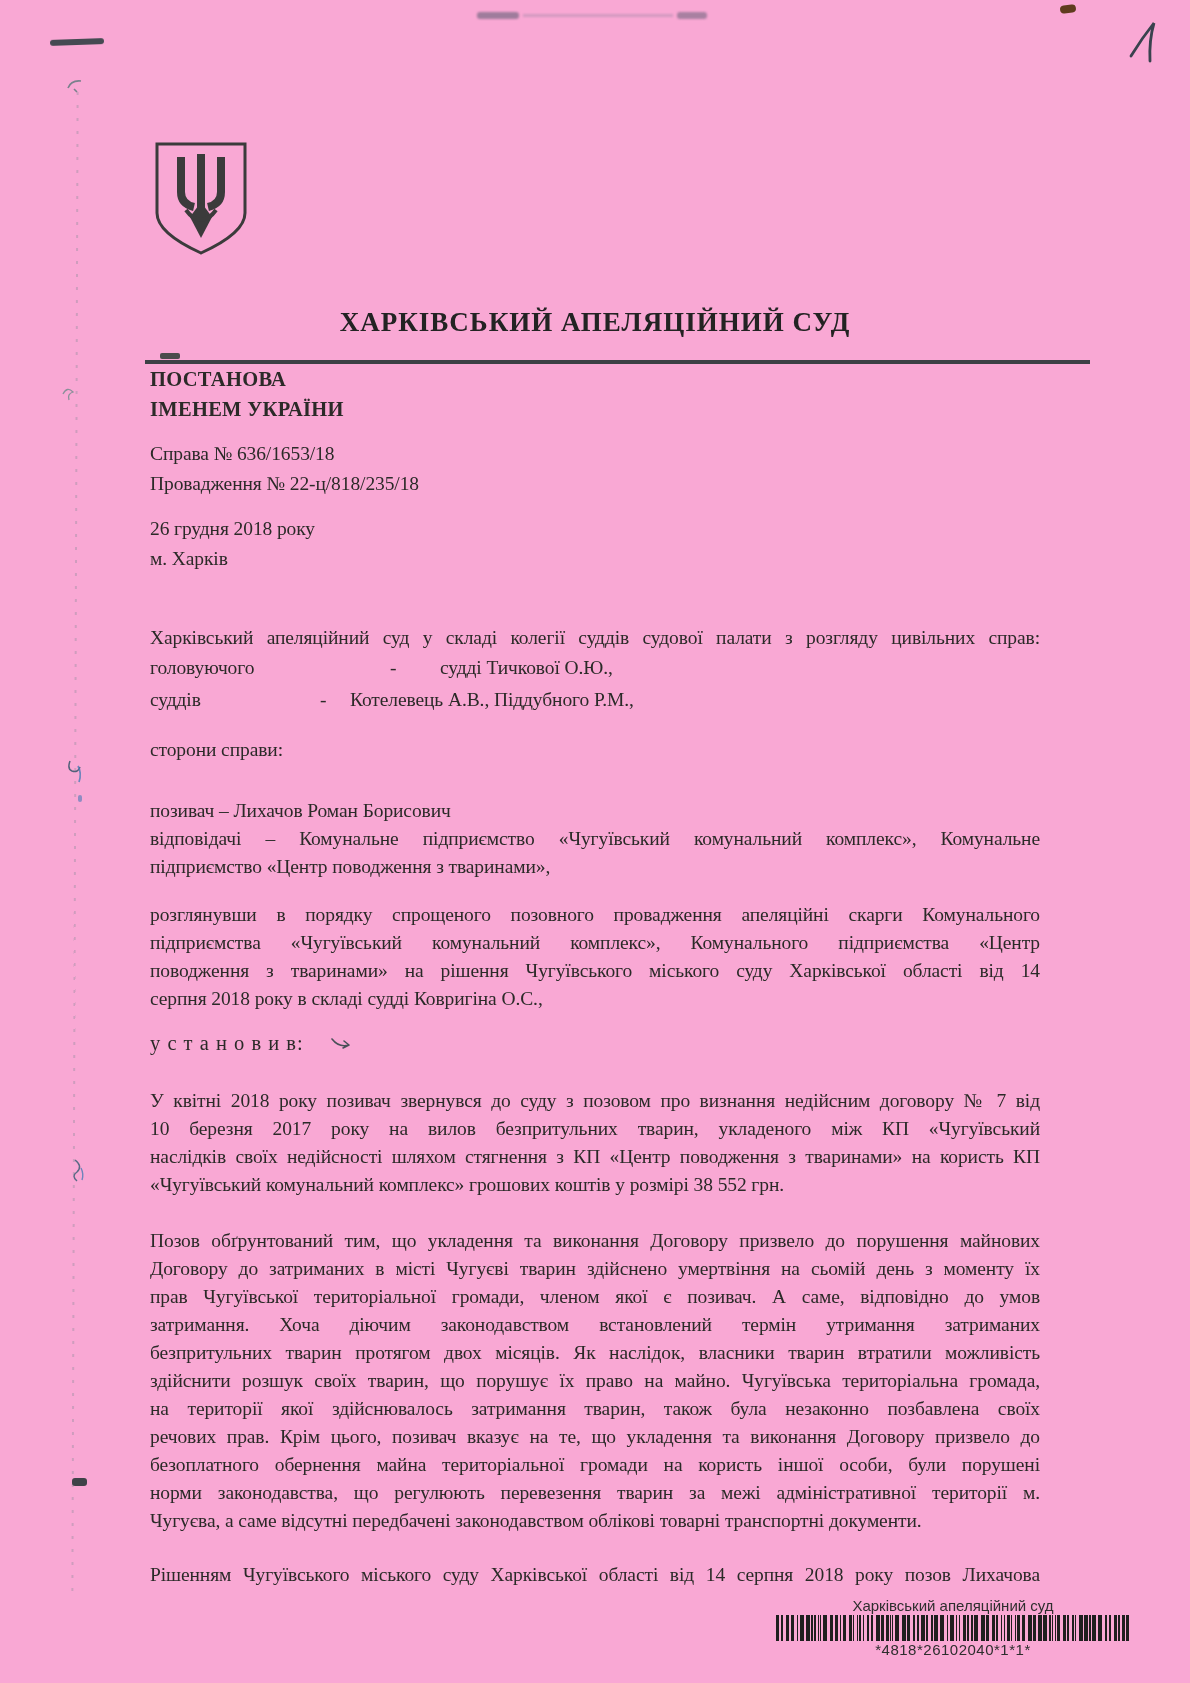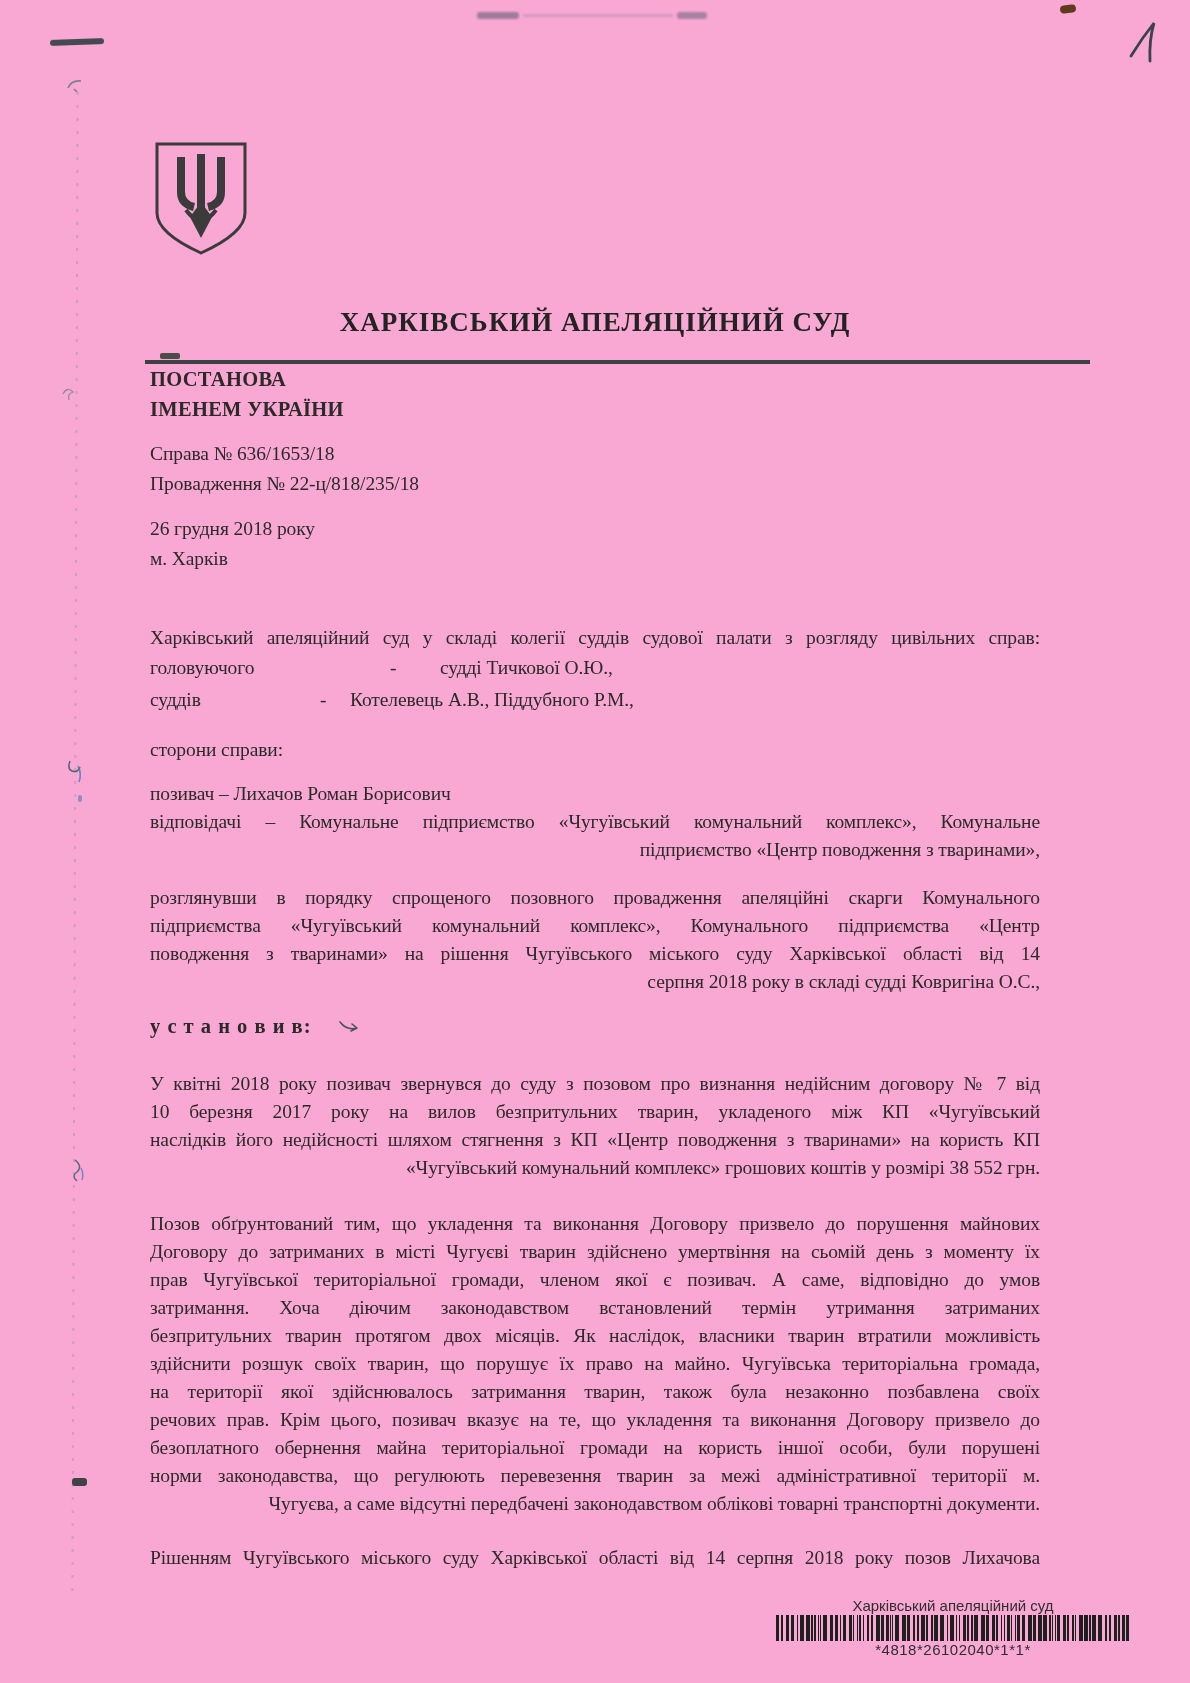--- a/index.html
+++ b/index.html
@@ -14,28 +14,28 @@
   .doc-title{ font-weight:bold; font-size:20.5px; line-height:30px; letter-spacing:0.3px;}
   .case-block{ margin-top:15px; line-height:30px; }
   .date-block{ margin-top:15px; line-height:30px; }
   .panel-intro{ margin-top:50px; }
   .panel-line{ line-height:32px; }
   .panel-line .lab1{ display:inline-block; width:240px; }
   .panel-line .lab2{ display:inline-block; width:170px; }
   .panel-line .dash1{ display:inline-block; width:14px; margin-right:36px;}
   .panel-line .dash2{ display:inline-block; width:14px; margin-right:16px;}
   .parties-heading{ margin-top:20px; }
-  .plaintiff{ margin-top:16px; }
+  .plaintiff{ margin-top:33px; }
   .considered{ margin-top:20px; }
-  .established{ margin-top:16px; font-weight:bold; font-size:20.5px; letter-spacing:1px;}
+  .established{ margin-top:16px; font-weight:normal; font-size:20.5px; letter-spacing:1px;}
   .para-april{ margin-top:30px; }
   .para-claim{ margin-top:28px; }
   .final-line{ margin-top:26px; }
   .jline{ text-align:justify; text-align-last:justify; }
-  .lline{ text-align:right; }
+  .lline{ text-align:left; }
   
   .footer{ position:absolute; top:1597px; left:762px; width:382px; text-align:center;
            font-family:"Liberation Sans", sans-serif; color:#2e2e2e;}
   .barcode-label{ font-size:15px; }
   .barcode-bars{ height:26px; margin-top:1px; white-space:nowrap; font-size:0; }
   .barcode-bars i{ display:inline-block; height:100%; background:#1f1f1f; }
   .barcode-text{ font-size:15px; letter-spacing:0.5px; }
   
   .smudge-top{ position:absolute; left:477px; top:5px; height:9px; filter:blur(1px); white-space:nowrap;}
   .smudge-top span{ display:inline-block; vertical-align:middle;}
@@ -144,21 +144,21 @@
         <div class="lline">серпня 2018 року  в складі судді Ковригіна О.С.,</div>
       </div>
 
     <div class="established"><span>у с т а н о в и в:</span><svg class="arrow-mark" width="24" height="16" viewBox="0 0 24 16">
           <path d="M2 3 Q9 12 19 9 M19 9 l-5 -4 M19 9 l-6 3" fill="none" stroke="#4a5058" stroke-width="1.6" stroke-linecap="round"></path>
         </svg></div>
 
     <div class="para-april">
         <div class="jline">У квітні 2018 року позивач звернувся до суду з позовом про визнання недійсним договору № 7 від</div>
         <div class="jline">10 березня 2017 року на вилов безпритульних тварин, укладеного між КП «Чугуївський</div>
-        <div class="jline">наслідків його недійсності шляхом стягнення з КП «Центр поводження з тваринами» на користь КП</div>
+        <div class="jline">наслідків своїх недійсності шляхом стягнення з КП «Центр поводження з тваринами» на користь КП</div>
         <div class="lline">«Чугуївський комунальний комплекс» грошових коштів у розмірі 38 552 грн.</div>
       </div>
 
     <div class="para-claim">
         <div class="jline">Позов обґрунтований тим, що укладення та виконання Договору призвело до порушення майнових</div>
         <div class="jline">Договору до затриманих в місті Чугуєві тварин здійснено умертвіння на сьомій день з моменту їх</div>
         <div class="jline">прав Чугуївської територіальної громади, членом якої є позивач. А саме, відповідно до умов</div>
         <div class="jline">затримання. Хоча діючим законодавством встановлений термін утримання затриманих</div>
         <div class="jline">безпритульних тварин протягом двох місяців. Як наслідок, власники тварин втратили можливість</div>
         <div class="jline">здійснити розшук своїх тварин, що порушує їх право на майно. Чугуївська територіальна громада,</div>

